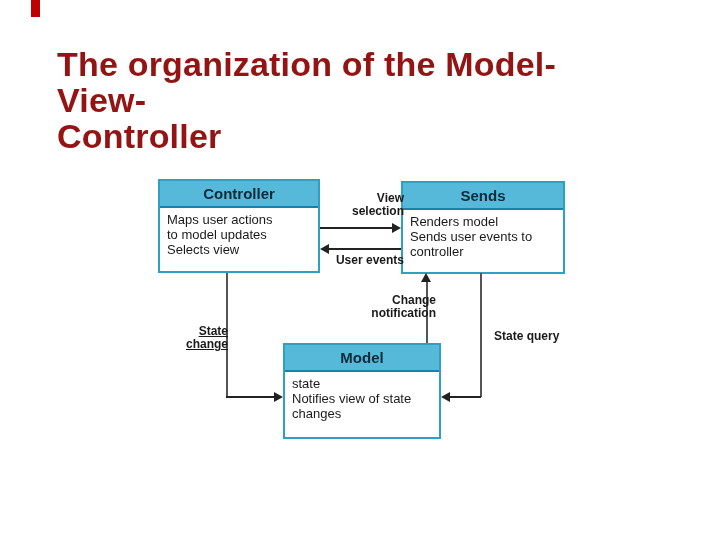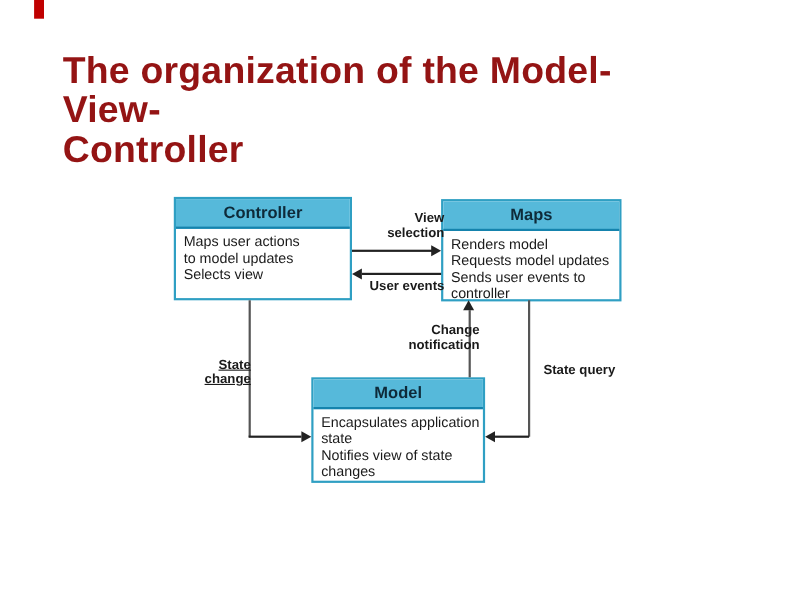--- a/index.html
+++ b/index.html
@@ -83,33 +83,31 @@
     <div class="dbox" id="box-controller">
       <div class="hdr">Controller</div>
       <div class="bdy">
         <div>Maps user actions</div>
         <div>to model updates</div>
         <div>Selects view</div>
       </div>
     </div>
 
     <div class="dbox" id="box-view">
-      <div class="hdr">Maps</div>
+      <div class="hdr">Sends</div>
       <div class="bdy">
         <div>Renders model</div>
-        <div>Requests model updates</div>
         <div>Sends user events to</div>
         <div>controller</div>
       </div>
     </div>
 
     <div class="dbox" id="box-model">
       <div class="hdr">Model</div>
       <div class="bdy">
-        <div>Encapsulates application</div>
         <div>state</div>
         <div>Notifies view of state</div>
         <div>changes</div>
       </div>
     </div>
 
     <div class="hline" style="left:320px; top:227px; width:74px;"></div>
     <div class="head right" style="left:392px; top:223px;"></div>
 
     <div class="hline" style="left:329px; top:248px; width:72px;"></div>

